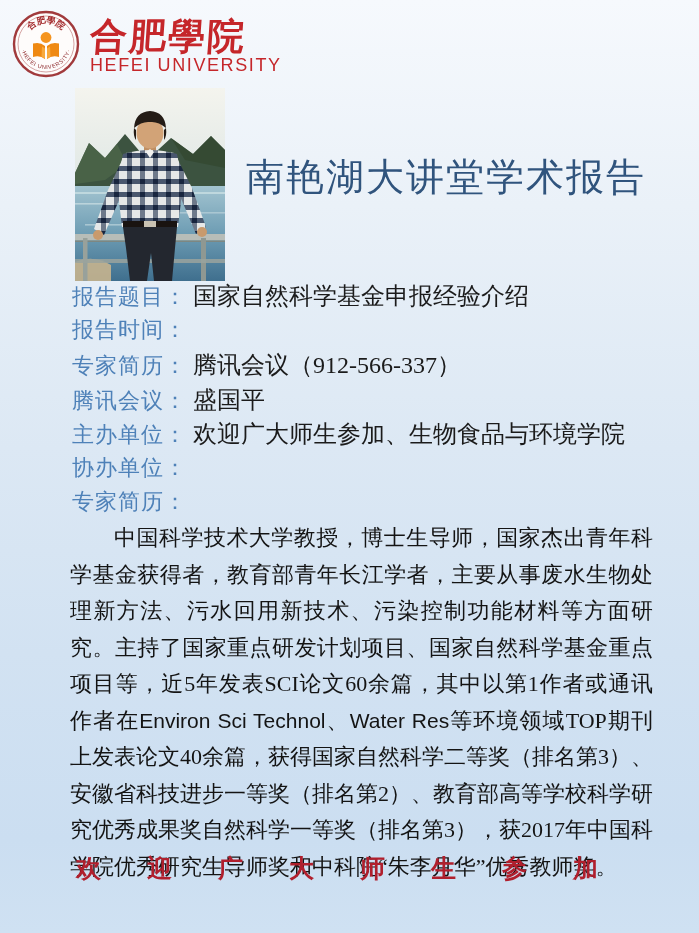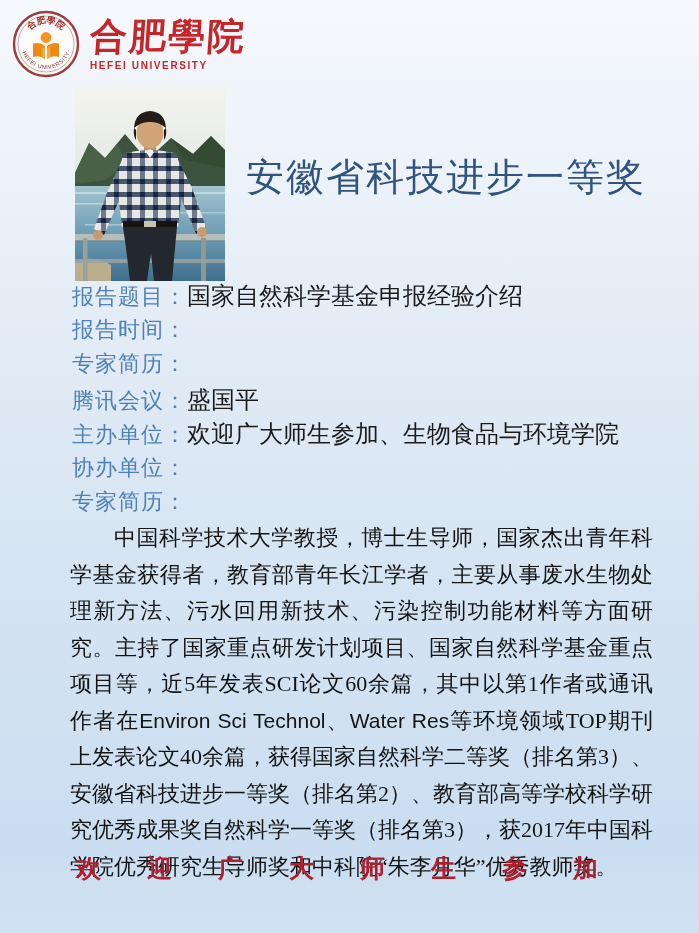--- a/index.html
+++ b/index.html
@@ -14,36 +14,36 @@
   .logo-group{position:absolute;left:12px;top:10px;display:flex;align-items:flex-start;}
   .seal{width:68px;height:68px;}
   .wordmark{margin-left:10px;margin-top:8px;}
   .wordmark .cn{
     font-size:37px;font-weight:bold;color:#c5262a;
     letter-spacing:2px;line-height:38px;
     font-family:"Liberation Serif","DejaVu Serif",serif;
     transform:skewX(-4deg);
   }
   .wordmark .en{
-    font-size:10px;font-weight:bold;color:#c5262a;
+    font-size:18px;font-weight:normal;color:#c5262a;
     letter-spacing:1.6px;line-height:17px;margin-top:1px;
     font-family:"Liberation Sans","DejaVu Sans",sans-serif;
   }
   
   .photo{position:absolute;left:75px;top:88px;width:150px;height:193px;display:block;}
   
   .title{
     position:absolute;left:246px;top:152px;
     font-size:38px;color:#30547d;letter-spacing:2px;white-space:nowrap;
   }
   
   .info{position:absolute;left:72px;top:280px;width:580px;}
   .row{display:flex;align-items:baseline;height:34.5px;}
   .row .label{
-    color:#4e81b8;font-size:22px;flex-shrink:0;
+    color:#4e81b8;font-size:22px;flex-shrink:0;margin-right:6px;
     letter-spacing:1px;
   }
   .row .value{color:#1b1b1b;font-size:24px;white-space:nowrap;text-align:right;}
   
   .bio{
     position:absolute;left:62px;top:512px;width:583px;margin:8px;
     font-size:22px;line-height:36.5px;color:#141414;
     text-align:justify;text-indent:2em;
   }
   .bio .latin{font-family:"Liberation Sans","DejaVu Sans",sans-serif;font-size:21px;}
@@ -140,32 +140,33 @@
       <path d="M48,66 Q75,58 102,66 L108,96 L103,139 L47,139 L42,96 Z" fill="url(#plaid)"></path>
       <path d="M71,64 L75,70 L79,64 L75,61 Z" fill="#f2f2f0"></path>
 
       <rect x="48" y="133" width="54" height="6.5" fill="#191310"></rect>
       <rect x="69" y="133" width="12" height="6.5" fill="#c9c2b2"></rect>
 
       <path d="M48,139 L102,139 L100,160 L97,193 L79,193 L76,165 L72,193 L55,193 L51,160 Z" fill="#23272f"></path>
     </g>
   </svg>
 
-  <div class="title">安徽省科技进步一等奖</div>
+  <div class="title">南艳湖大讲堂学术报告</div>
 
   <div class="info">
     <div class="row">
       <span class="label">报告题目：</span>
       <span class="value">国家自然科学基金申报经验介绍</span>
     </div>
     <div class="row">
       <span class="label">报告时间：</span>
     </div>
     <div class="row">
       <span class="label">专家简历：</span>
+      <span class="value">腾讯会议（912-566-337）</span>
     </div>
     <div class="row">
       <span class="label">腾讯会议：</span>
       <span class="value">盛国平</span>
     </div>
     <div class="row">
       <span class="label">主办单位：</span>
       <span class="value">欢迎广大师生参加、生物食品与环境学院</span>
     </div>
     <div class="row">

